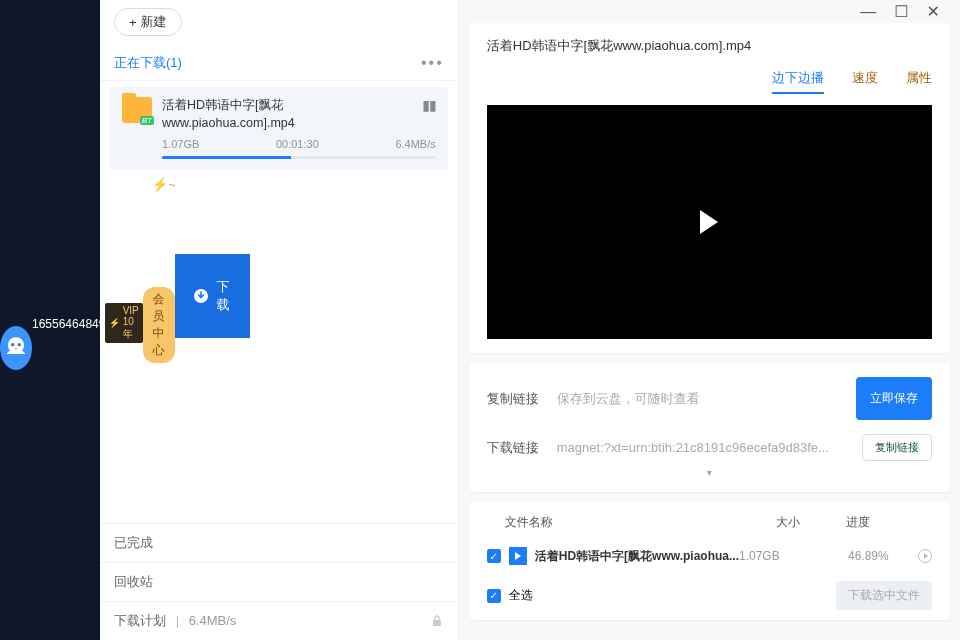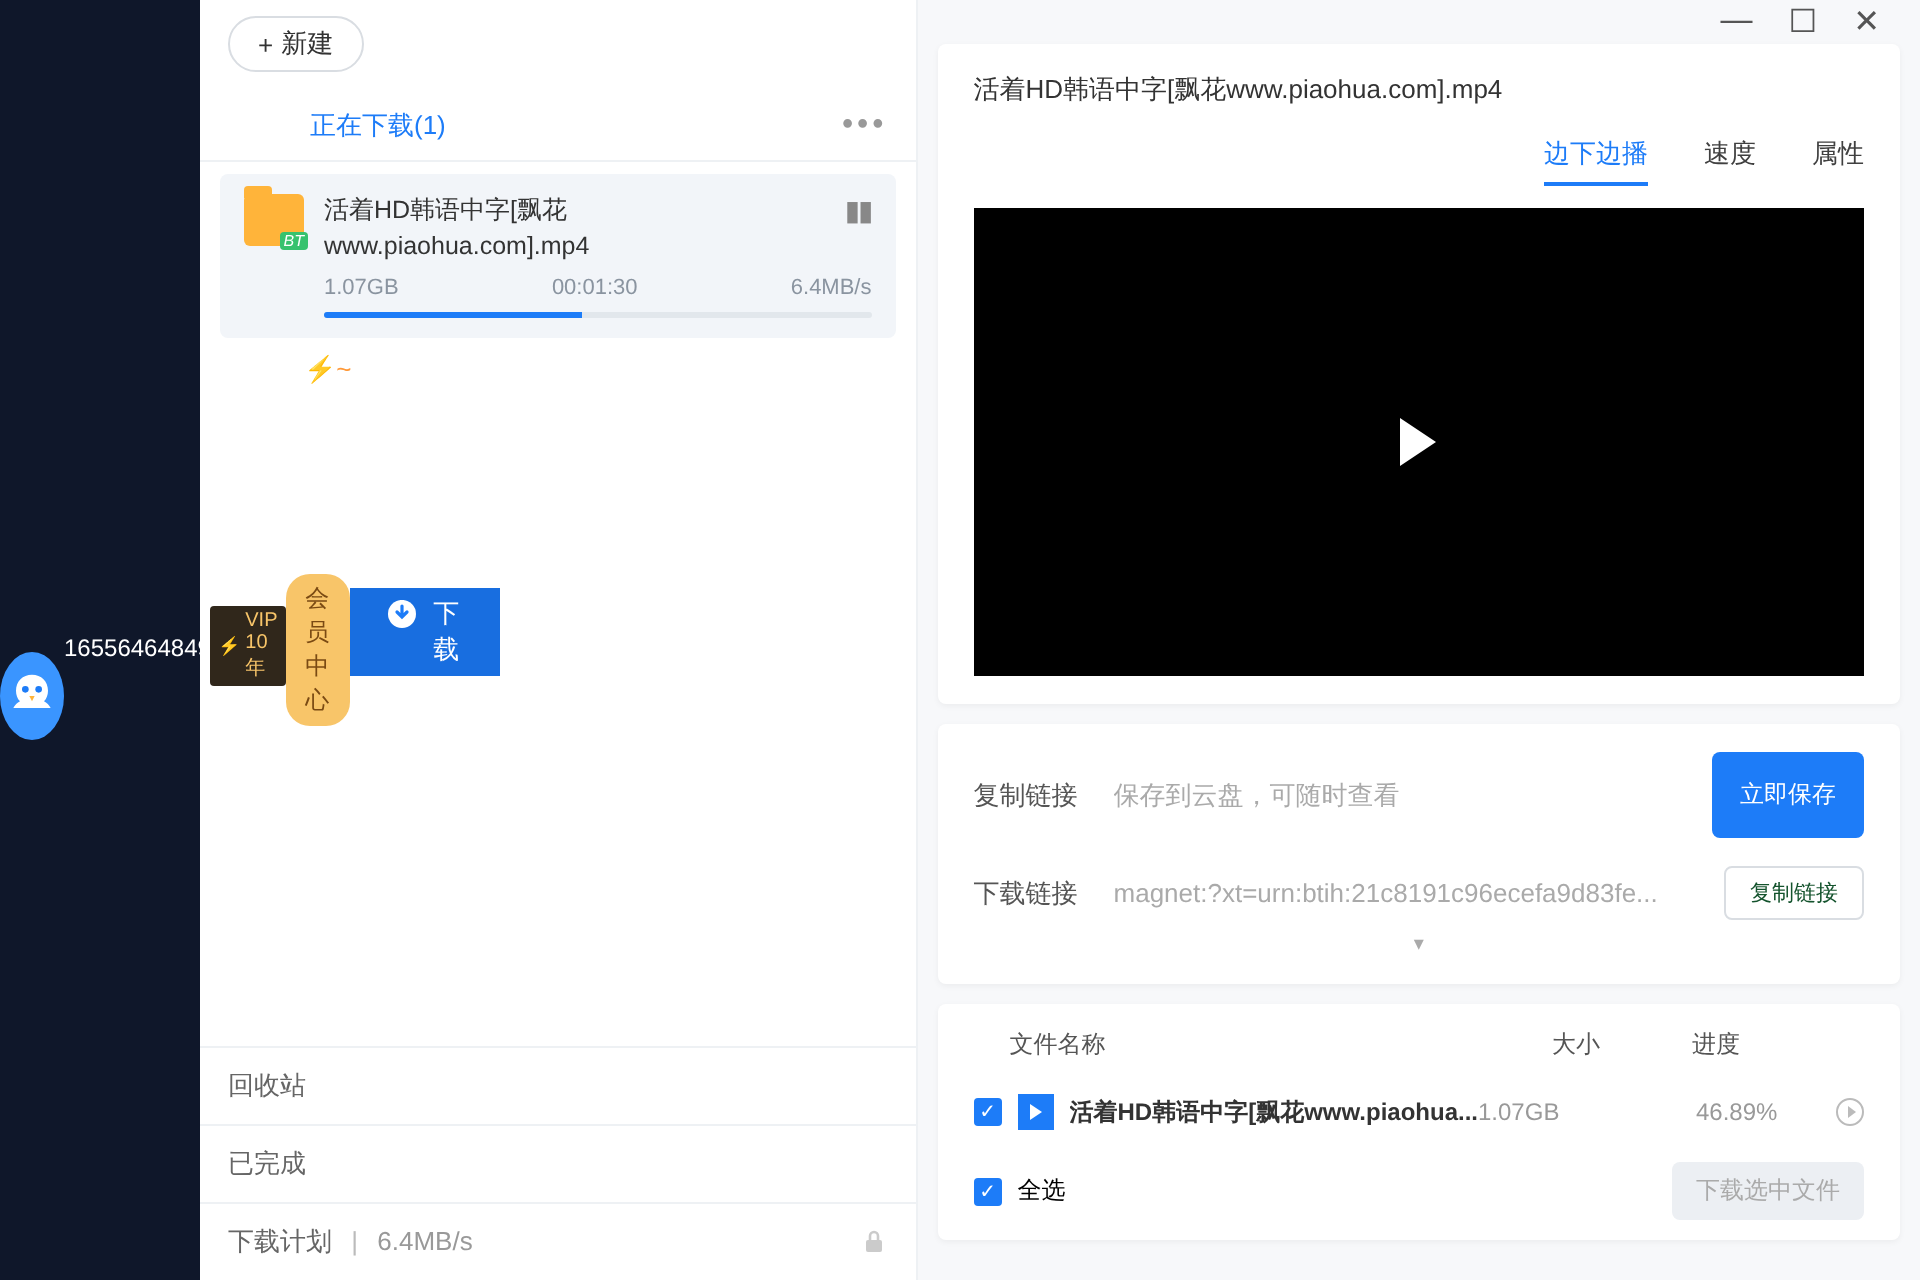--- a/index.html
+++ b/index.html
@@ -8,31 +8,31 @@
 
 
 .sidebar { width: 100px; background: #0f172a; display: flex; flex-direction: row; align-items: center; color: #fff; }
 .avatar { width: 44px; height: 44px; border-radius: 50%; background: #3a95ff; margin-top: 56px; display: flex; align-items: center; justify-content: center; }
 .avatar svg { width: 32px; height: 32px; }
 .userid { font-size: 12px; margin-top: 8px; }
 .vip-badge { margin-top: 6px; background: #30271b; color: #f8c569; font-size: 10px; padding: 2px 4px; border-radius: 2px; display: flex; align-items: center; gap: 2px; }
 .vip-badge .v { color: #ff5a2b; font-weight: bold; font-size: 9px; }
 .member-btn { margin-top: 10px; background: #f8c569; color: #7a4a13; font-size: 12px; padding: 4px 10px; border-radius: 12px; cursor: pointer; }
 .nav { width: 100%; margin-top: 36px; }
-.nav-item { display: flex; align-items: flex-start; gap: 8px; padding: 4px 18px; font-size: 13px; cursor: pointer; }
+.nav-item { display: flex; align-items: center; gap: 8px; padding: 24px 18px; font-size: 13px; cursor: pointer; }
 .nav-item.active { background: #186ee0; }
 .nav-item .ico { width: 18px; height: 18px; display: flex; align-items: center; justify-content: center; }
 .menu-btn { margin-top: auto; margin-bottom: 20px; cursor: pointer; }
 
 
 .middle { width: 380px; border-right: 1px solid #eef1f4; display: flex; flex-direction: column; }
 .topbar { height: 44px; display: flex; align-items: center; padding: 0 14px; }
 .new-btn { border: 1px solid #d9dde2; border-radius: 16px; padding: 4px 14px; font-size: 13px; color: #333; cursor: pointer; display: flex; align-items: center; gap: 4px; }
 .section-head { display: flex; align-items: center; justify-content: space-between; padding: 10px 14px 8px; border-bottom: 1px solid #eef1f4; }
-.section-title { color: #1d7cf8; font-size: 13px; margin-left: 41px; }
+.section-title { color: #1d7cf8; font-size: 13px; }
 .more-dots { color: #999; font-size: 16px; letter-spacing: 2px; cursor: pointer; }
 .dl-item { background: #f2f5f9; padding: 10px 12px; margin: 6px 10px 4px; border-radius: 4px; position: relative; }
 .dl-row1 { display: flex; align-items: flex-start; gap: 10px; }
 .folder-ico { width: 30px; height: 26px; background: #ffb43a; border-radius: 3px; position: relative; flex-shrink: 0; font-style: italic; }
 .folder-ico::before { content: ""; position: absolute; top: -4px; left: 0; width: 14px; height: 6px; background: #ffb43a; border-radius: 2px 2px 0 0; }
 .folder-ico .bt { position: absolute; bottom: -2px; right: -2px; background: #37c26e; color: #fff; font-size: 8px; padding: 0 2px; border-radius: 2px; }
 .dl-name { flex: 1; font-size: 12.5px; color: #333; line-height: 1.4; }
 .pause-ico { color: #888; cursor: pointer; font-size: 14px; letter-spacing: -1px; }
 .dl-row2 { display: flex; justify-content: space-between; font-size: 11px; color: #8a94a0; margin-top: 6px; padding-left: 40px; }
 .progress { height: 3px; background: #e2e7ec; border-radius: 2px; margin-top: 6px; margin-left: 40px; overflow: hidden; }
@@ -44,21 +44,21 @@
 .lock-ico { width: 14px; height: 14px; opacity: .5; }
 
 
 .right { flex: 1; display: flex; flex-direction: column; padding: 0 10px 10px; background: #f7f8fa; }
 .win-controls { height: 44px; display: flex; align-items: center; justify-content: flex-end; gap: 18px; padding-right: 10px; color: #555; }
 .win-controls span { cursor: pointer; font-size: 16px; }
 .panel { background: #fff; border-radius: 4px; box-shadow: 0 1px 3px rgba(0,0,0,.05); margin-bottom: 10px; }
 .p1 { padding: 14px 18px; }
 .p1-title { font-size: 13px; color: #333; }
 .tabs { display: flex; gap: 28px; margin-top: 14px; justify-content: flex-end; }
-.tab { font-size: 13px; color: #404040; cursor: pointer; padding-bottom: 6px; }
+.tab { font-size: 13px; color: #a16207; cursor: pointer; padding-bottom: 6px; }
 .tab.active { color: #1d7cf8; position: relative; }
 .tab.active::after { content: ""; position: absolute; left: 0; right: 0; bottom: -1px; height: 2px; background: #1d7cf8; }
 .video { width: 100%; height: 234px; background: #000; margin-top: 12px; display: flex; align-items: center; justify-content: center; }
 .play-tri { width: 0; height: 0; border-left: 18px solid #fff; border-top: 12px solid transparent; border-bottom: 12px solid transparent; cursor: pointer; }
 .p2 { padding: 14px 18px; }
 .info-row { display: flex; align-items: center; gap: 14px; margin-bottom: 14px; font-size: 13px; }
 .info-label { color: #555; width: 56px; flex-shrink: 0; }
 .info-text { color: #aaa; flex: 1; overflow: hidden; text-overflow: ellipsis; white-space: nowrap; }
 .btn-primary { background: #1d7cf8; color: #fff; padding: 13px 14px; border-radius: 4px; font-size: 12px; cursor: pointer; }
 .btn-outline { border: 1px solid #d9dde2; color: #14532d; padding: 5px 12px; border-radius: 4px; font-size: 11px; cursor: pointer; }
@@ -152,24 +152,24 @@
         <span>6.4MB/s</span>
       </div>
       <div class="progress">
           <div class="bar"></div>
         </div>
     </div>
     <div class="accel">⚡~</div>
 
     <div class="mid-bottom">
       <div class="mb-row">
+        <span>已完成</span>
+      </div>
+      <div class="mb-row">
         <span>回收站</span>
-      </div>
-      <div class="mb-row">
-        <span>已完成</span>
       </div>
       <div class="mb-row">
         <span>
           <span>下载计划</span>
           <span style="color:#bbb;margin:0 6px">|</span>
           <span style="color:#999">6.4MB/s</span>
         </span>
         <svg class="lock-ico" viewBox="0 0 14 14">
             <rect x="3" y="6" width="8" height="6" rx="1" fill="#999"></rect>
             <path d="M5 6V4a2 2 0 014 0v2" stroke="#999" stroke-width="1.3" fill="none"></path>

